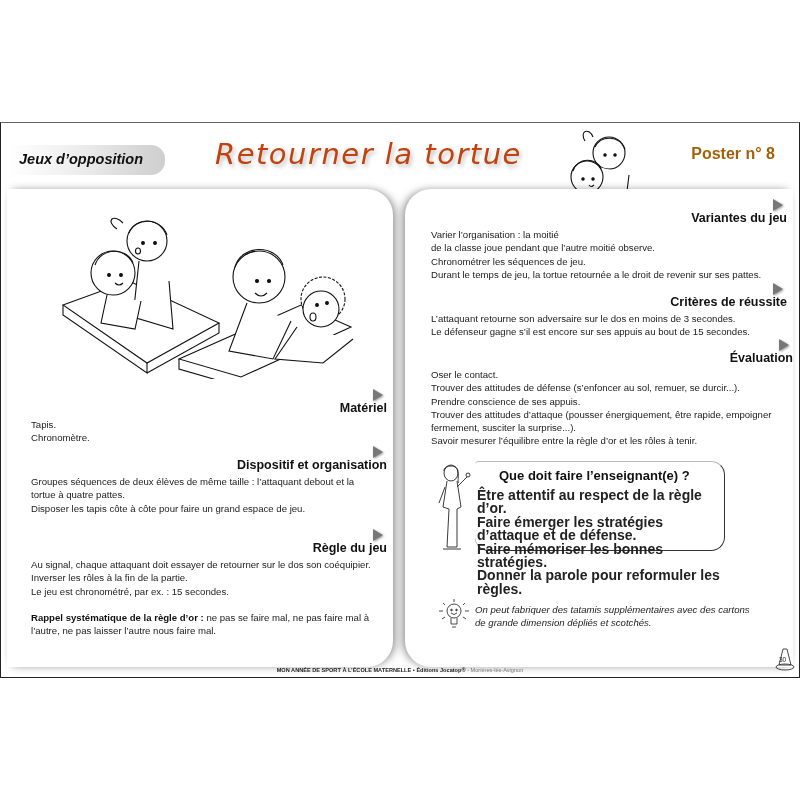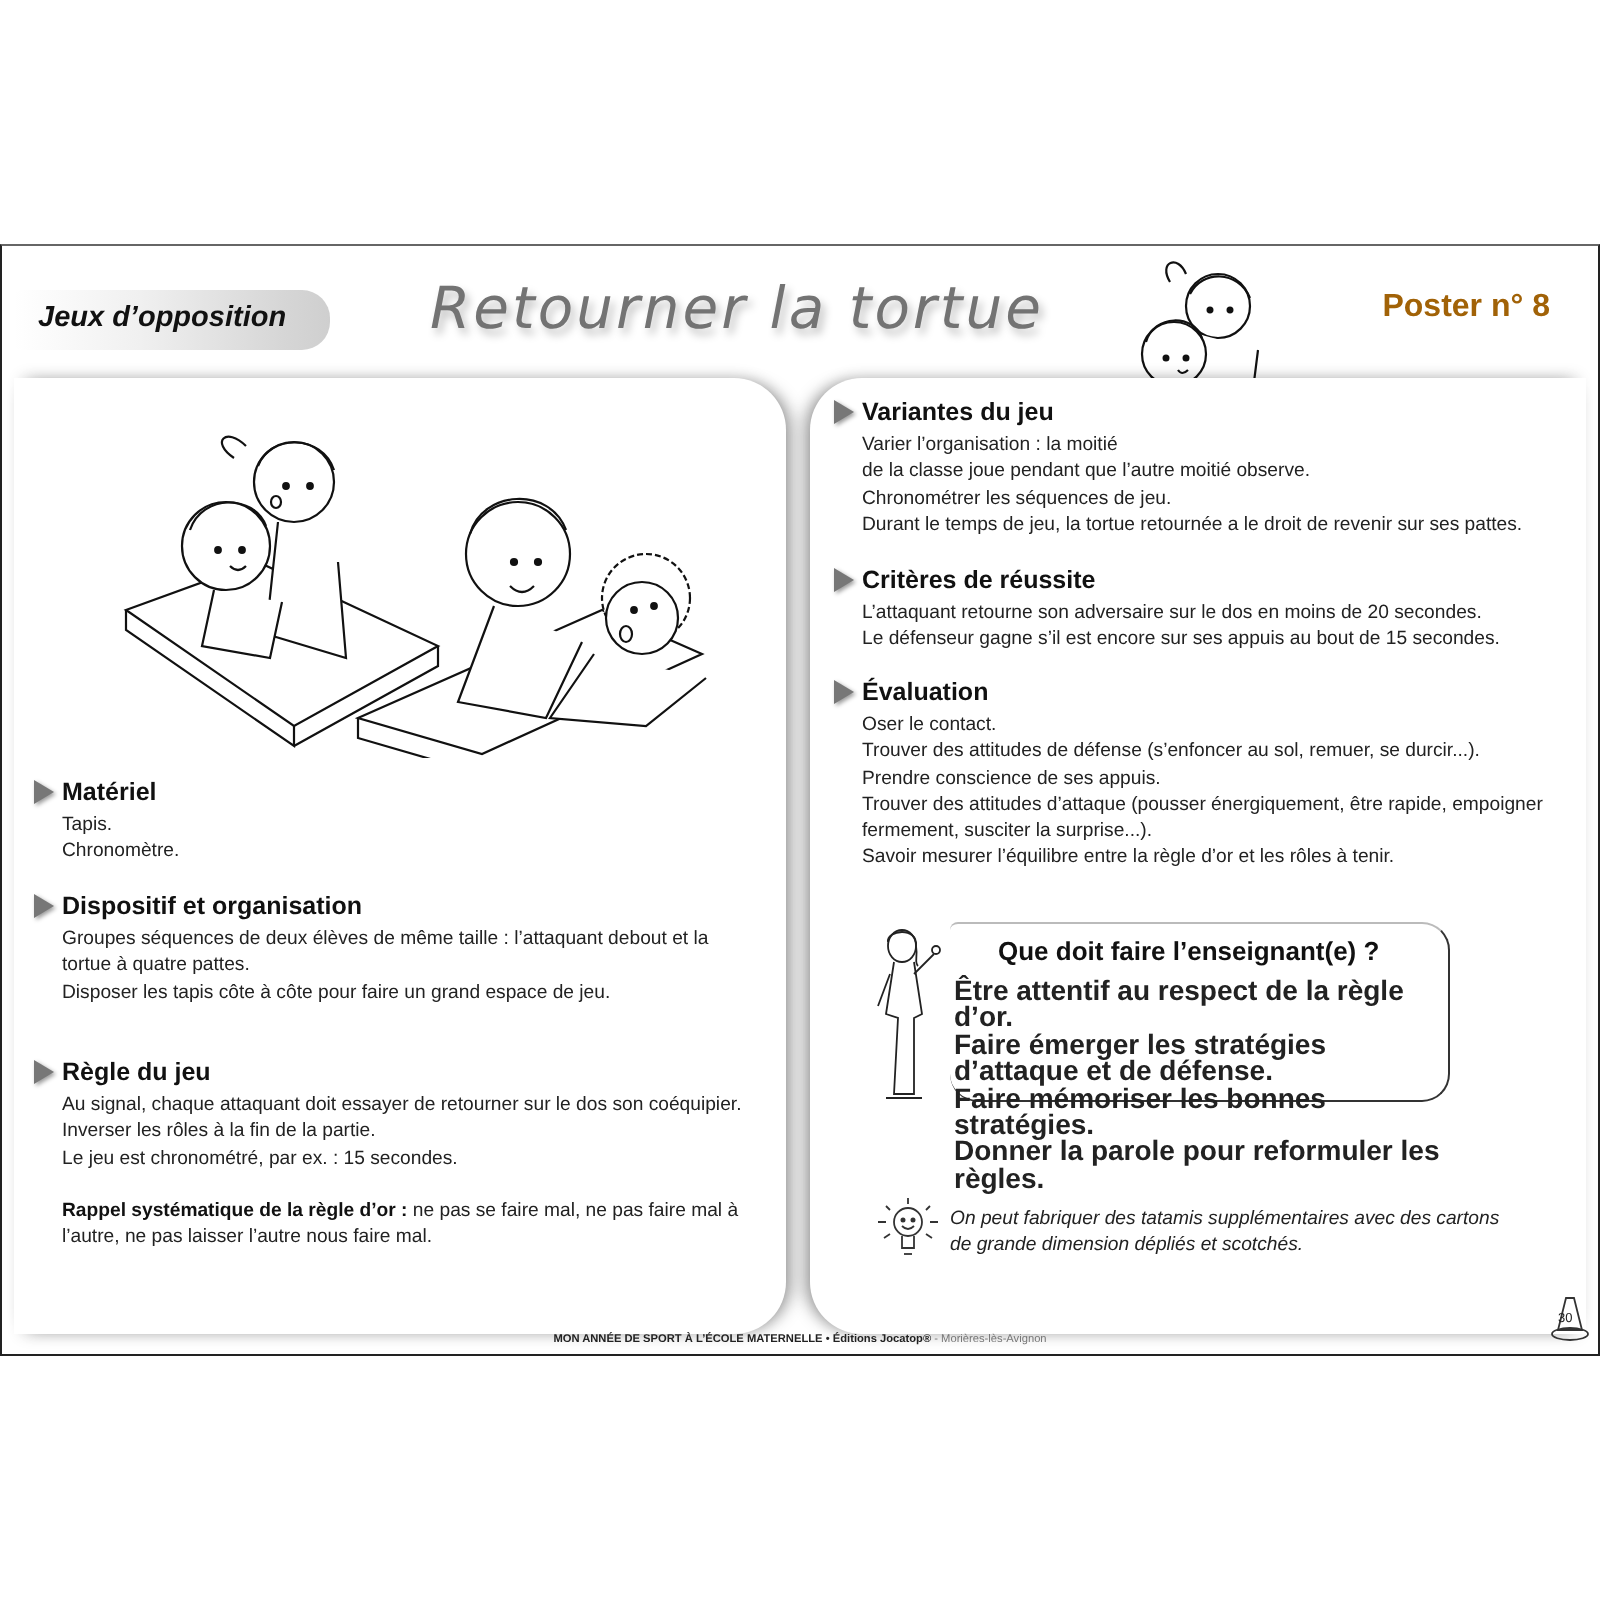--- a/index.html
+++ b/index.html
@@ -15,21 +15,21 @@
     .category-tag {
       position: absolute; left: 6px; top: 22px; width: 158px; height: 30px;
       background: linear-gradient(90deg, #ffffff 0%, #f0f0f0 40%, #d6d6d6 85%, #cfcfcf 100%);
       border-radius: 4px 14px 14px 4px;
     }
     .category-tag span {
       position: absolute; left: 12px; top: 6px; font-size: 14.5px; font-weight: bold; font-style: italic; color: #111;
     }
     .main-title {
       position: absolute; left: 214px; top: 14px; font-family: "DejaVu Sans", sans-serif;
-      font-style: italic; font-weight: normal; font-size: 29px; letter-spacing: 1.5px; color: #737373;
+      font-style: italic; font-weight: normal; font-size: 29px; letter-spacing: 1.5px; color: #c2410c;
       text-shadow: 2px 3px 4px rgba(0,0,0,0.25);
     }
     .poster-number {
       position: absolute; right: 24px; top: 22px; font-size: 16px; font-weight: bold; color: #a16207;
     }
 
     
     .panel {
       position: absolute; top: 66px; height: 478px; background: #fff;
     }
@@ -39,21 +39,21 @@
       box-shadow: 6px 0 8px -3px rgba(0,0,0,0.35), 0 -4px 8px -4px rgba(0,0,0,0.2), 0 4px 8px -4px rgba(0,0,0,0.2);
     }
     .panel-right {
       left: 404px; width: 388px;
       border-radius: 26px 0 0 26px;
       box-shadow: -6px 0 8px -3px rgba(0,0,0,0.35), 0 -4px 8px -4px rgba(0,0,0,0.2), 0 4px 8px -4px rgba(0,0,0,0.2);
     }
 
     .section { position: absolute; }
     .section-heading {
-      display: flex; align-items: center; font-size: 12.5px; font-weight: bold; color: #111; margin-bottom: 3px;
+      display: flex; align-items: flex-end; font-size: 12.5px; font-weight: bold; color: #111; margin-bottom: 3px; flex-direction: column;
     }
     .tri-icon {
       width: 0; height: 0; border-top: 6px solid transparent; border-bottom: 6px solid transparent;
       border-left: 10px solid #777; margin-right: 4px; position: relative;
       filter: drop-shadow(1px 1px 1px rgba(0,0,0,0.4));
     }
     .section-body { padding-left: 14px; font-size: 9.6px; line-height: 13.3px; color: #222; }
     .section-body p { margin: 0; }
     .section-body b { font-weight: bold; color: #111; }
 
@@ -212,21 +212,21 @@
         <p>Durant le temps de jeu, la tortue retournée a le droit de revenir sur ses pattes.</p>
       </div>
     </div>
 
     <div class="section" style="left:12px; top:94px; width:370px;">
       <div class="section-heading">
         <span class="tri-icon"></span>
         <span>Critères de réussite</span>
       </div>
       <div class="section-body">
-        <p>L’attaquant retourne son adversaire sur le dos en moins de 20 secondes.</p>
+        <p>L’attaquant retourne son adversaire sur le dos en moins de 3 secondes.</p>
         <p>Le défenseur gagne s’il est encore sur ses appuis au bout de 15 secondes.</p>
       </div>
     </div>
 
     <div class="section" style="left:12px; top:150px; width:376px;">
       <div class="section-heading">
         <span class="tri-icon"></span>
         <span>Évaluation</span>
       </div>
       <div class="section-body">

